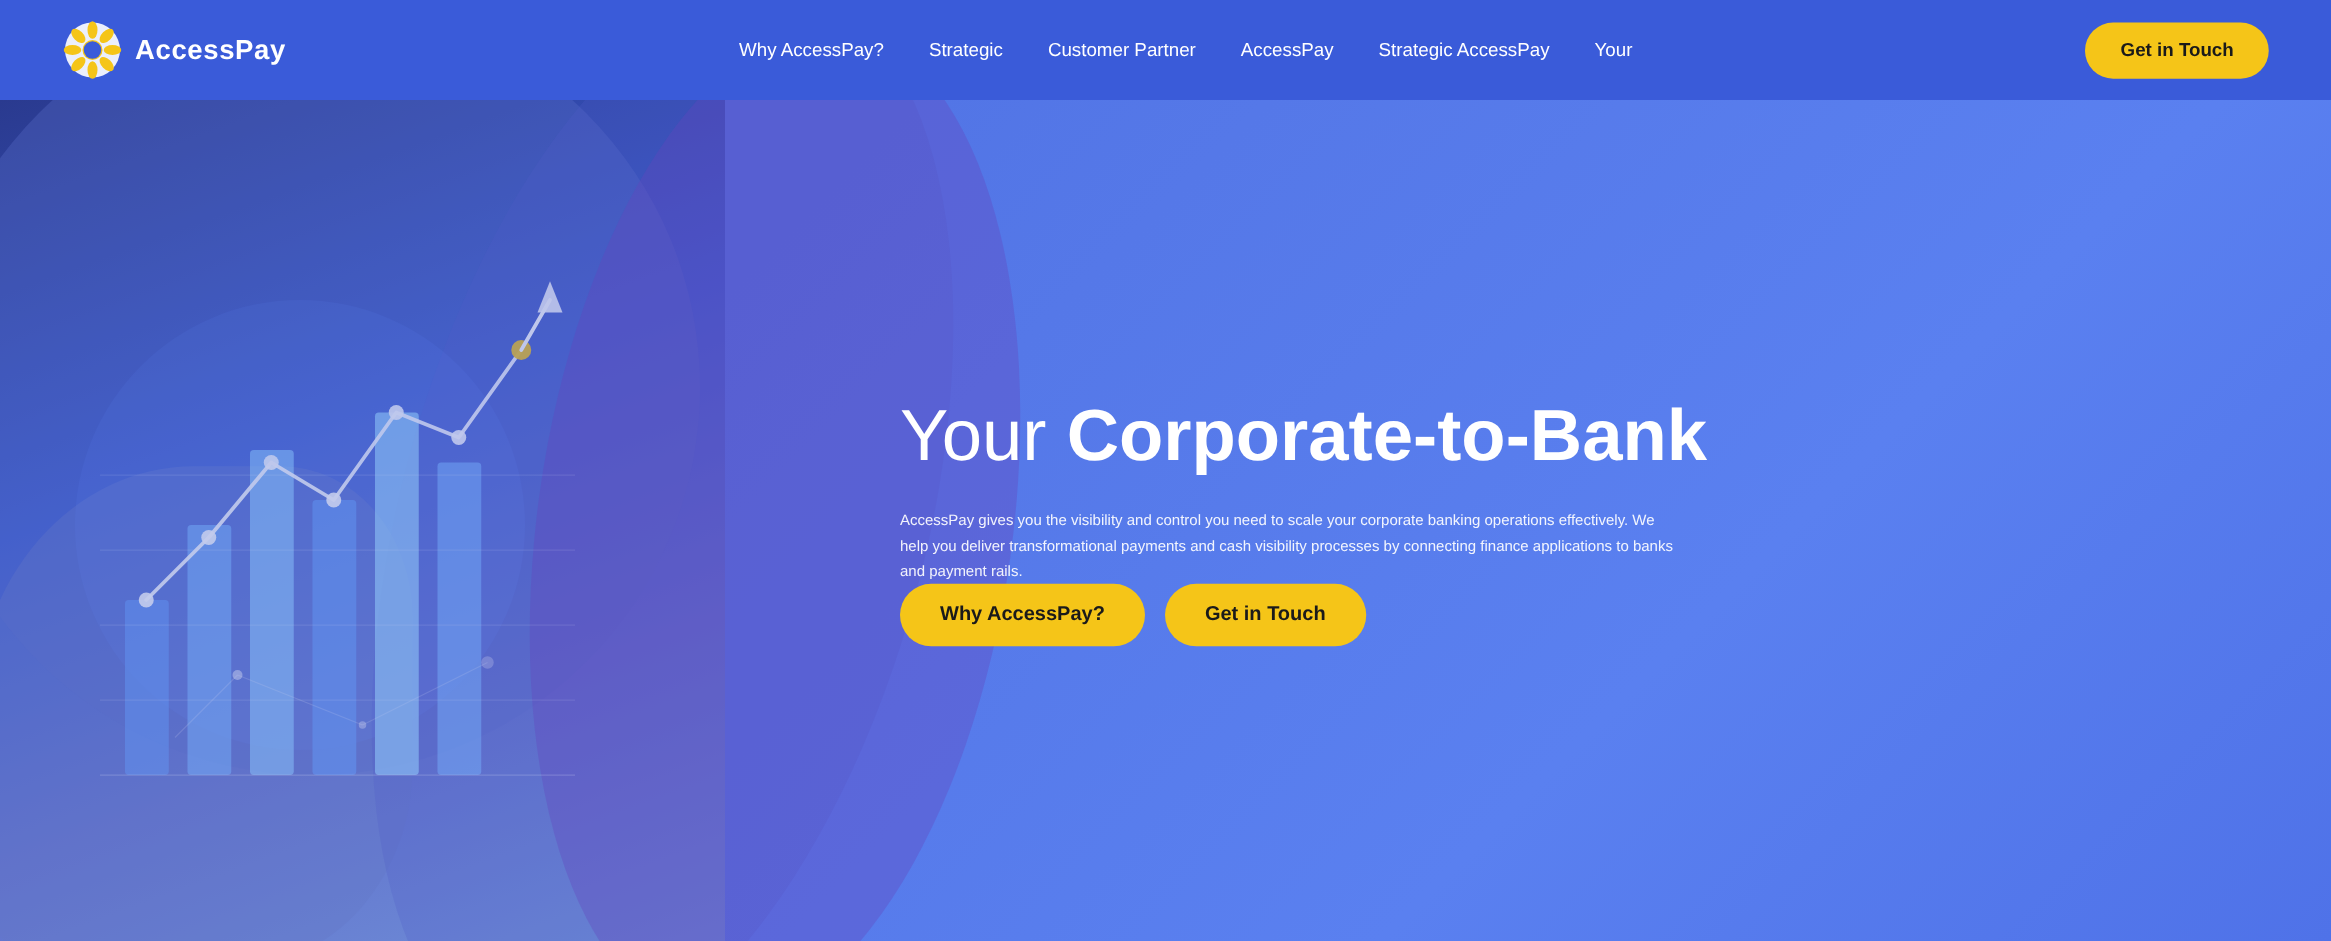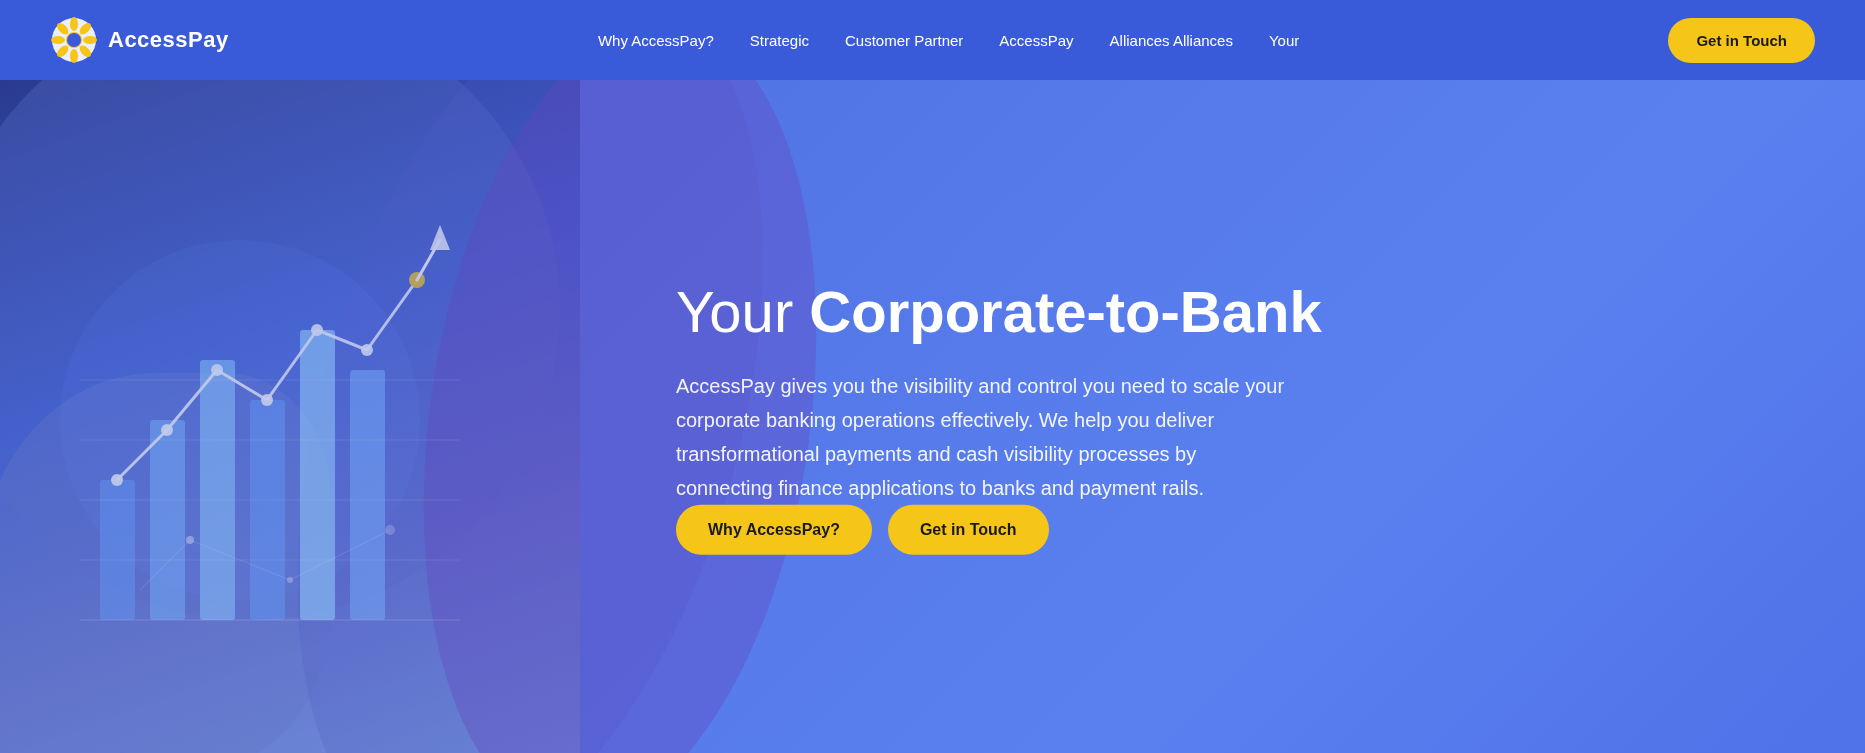--- a/index.html
+++ b/index.html
@@ -120,21 +120,21 @@
       height: 800px;
       border-radius: 50%;
       background: rgba(100, 70, 190, 0.35);
       transform: rotate(8deg);
     }
 
     
     .hero-content {
       position: absolute;
       right: 0;
-      left: 676px;
+      left: 720px;
       top: 50%;
       transform: translateY(-50%);
       padding-right: 79px;
     }
 
     .hero-title {
       font-size: 58px;
       color: white;
       line-height: 1.15;
       margin-bottom: 24px;
@@ -143,21 +143,21 @@
     .hero-title .normal {
       font-weight: 300;
     }
 
     .hero-title .bold {
       font-weight: 800;
     }
 
     .hero-description {
       color: rgba(255,255,255,0.92);
-      font-size: 20px;
+      font-size: 12px;
       line-height: 1.7;
       max-width: 620px;
     }
 
     .hero-buttons {
       display: flex;
       gap: 16px;
       align-items: center;
     }
 
@@ -238,21 +238,21 @@
       <circle cx="24" cy="24" r="7" fill="#3a5bd9"></circle>
     </svg>
     <span class="logo-text">AccessPay</span>
   </div>
 
   <nav class="nav">
     <a class="nav-item" href="#">Why AccessPay?</a>
     <a class="nav-item" href="#">Strategic</a>
     <a class="nav-item" href="#">Customer Partner</a>
     <a class="nav-item" href="#">AccessPay</a>
-    <a class="nav-item" href="#">Alliances Alliances</a>
+    <a class="nav-item" href="#">Strategic AccessPay</a>
     <a class="nav-item" href="#">Your</a>
   </nav>
 
   <button class="cta-button-header">Get in Touch</button>
 </header>
 
 <section class="hero">
 
   <div class="bg-hands">
     <div class="hand-shape"></div>

